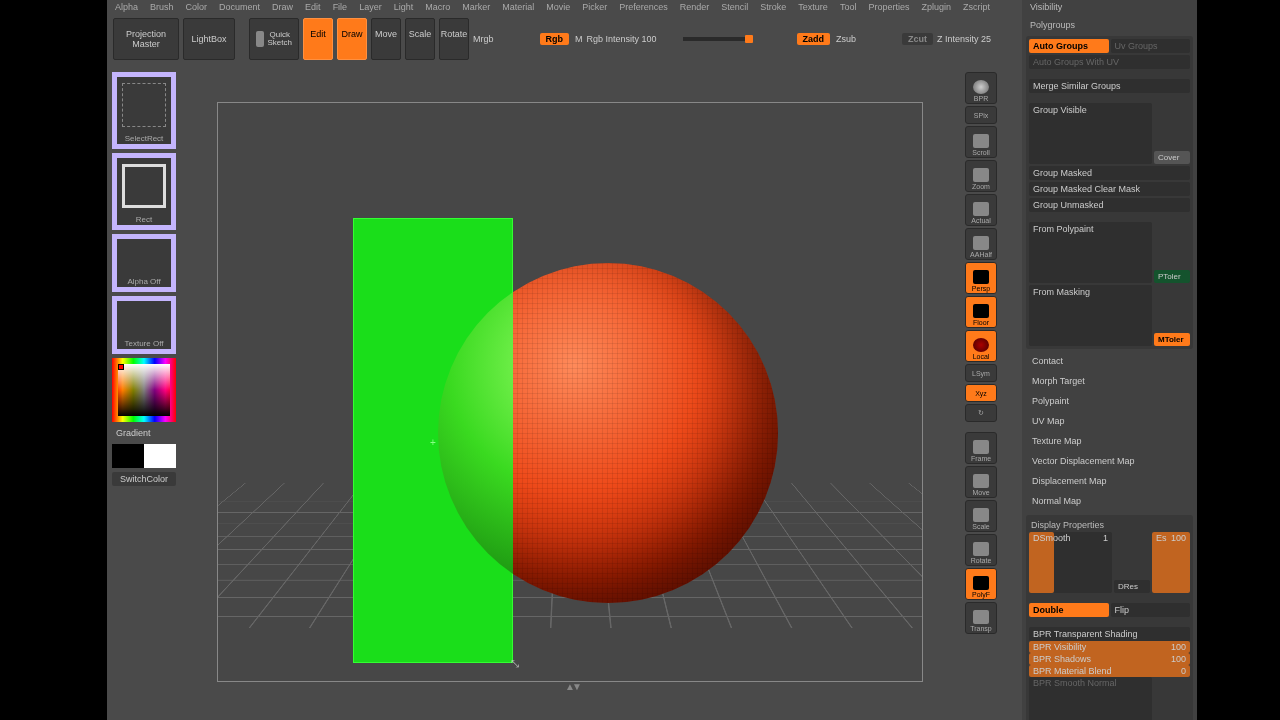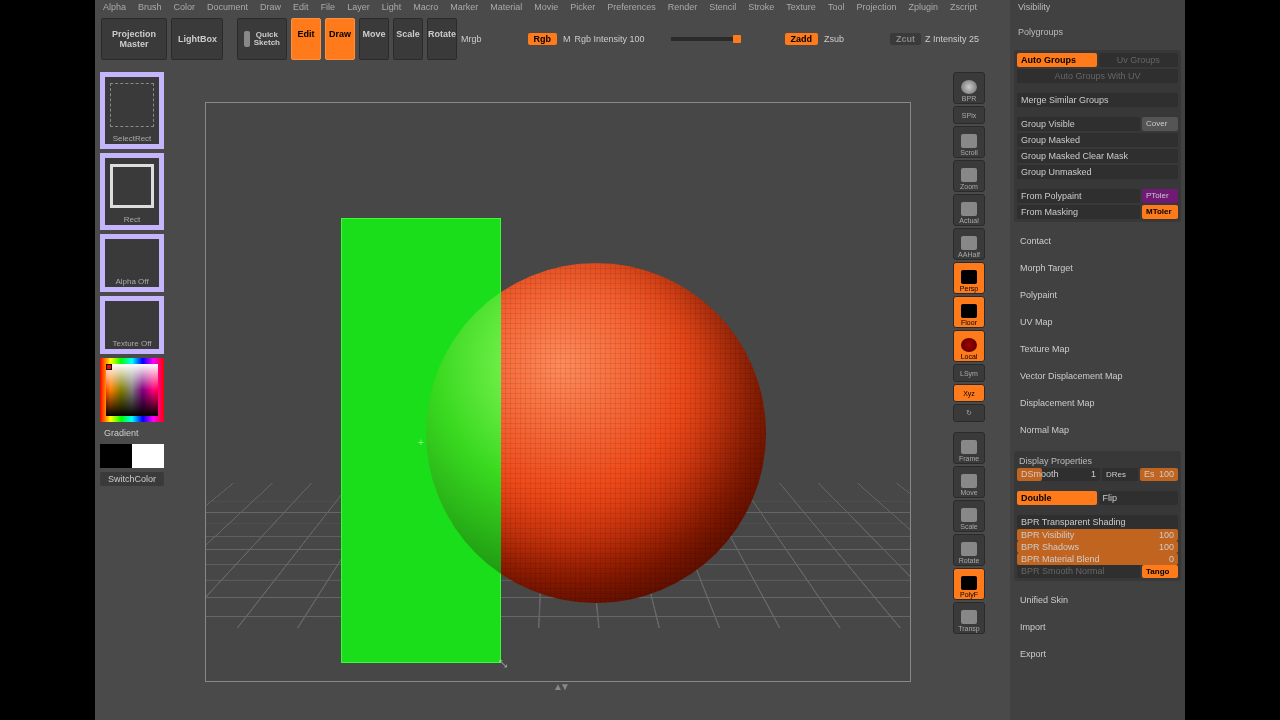--- a/index.html
+++ b/index.html
@@ -1,25 +1,25 @@
 <!DOCTYPE html>
 <html><head>
 <meta charset="utf-8">
 <style>
   * { box-sizing: border-box; margin: 0; padding: 0; font-family: Arial, sans-serif; }
   body { background: #000; width: 1280px; height: 720px; overflow: hidden; position: relative; }
-  .app { position: absolute; left: 95px; top: 0; width: 1090px; height: 720px; background: #4a4a4a; }
+  .app { position: absolute; left: 107px; top: 0; width: 1090px; height: 720px; background: #4a4a4a; }
   
   
   .menubar { display: flex; gap: 12px; padding: 2px 8px; font-size: 9px; color: #aaa; }
   .menubar span { cursor: pointer; }
   
   
   .toolbar { display: flex; align-items: center; gap: 4px; padding: 4px 6px; height: 50px; }
-  .tool-btn { background: #3a3a3a; border: 1px solid #2a2a2a; color: #ccc; font-size: 9px; padding: 20px 6px; text-align: center; border-radius: 2px; font-weight: bold; }
+  .tool-btn { background: #3a3a3a; border: 1px solid #2a2a2a; color: #ccc; font-size: 9px; padding: 20px 6px; text-align: center; border-radius: 2px; }
   .tool-btn.wide { width: 66px; height: 40px; display: flex; flex-direction: column; justify-content: center; }
   .tool-btn.icon { width: 30px; height: 40px; display: flex; flex-direction: column; justify-content: flex-end; align-items: center; gap: 2px; }
   .tool-btn.active { background: #ff7a1a; color: #000; border-color: #ff9040; }
   .tool-btn .ico { width: 16px; height: 16px; background: #888; border-radius: 2px; }
   .slider-group { display: flex; flex-direction: row; font-size: 9px; color: #ccc; gap: 4px; }
   .slider-row { display: flex; align-items: center; gap: 6px; }
   .slider-label { min-width: 90px; }
   .slider-chip { background: #ff7a1a; color: #000; padding: 1px 6px; border-radius: 2px; font-weight: bold; margin-left: 40px; }
   .slider-chip.dim { background: #3a3a3a; color: #888; }
   .slider-track { width: 70px; height: 4px; background: #2a2a2a; position: relative; }
@@ -66,29 +66,29 @@
   
   .right-dock { position: absolute; left: 858px; top: 72px; width: 36px; display: flex; flex-direction: column; gap: 2px; }
   .dock-btn { width: 32px; height: 32px; background: #3a3a3a; border: 1px solid #2a2a2a; display: flex; flex-direction: column; align-items: center; justify-content: flex-end; font-size: 7px; color: #aaa; padding-bottom: 1px; border-radius: 3px; }
   .dock-btn .di { width: 16px; height: 14px; background: #888; border-radius: 2px; margin-bottom: 1px; }
   .dock-btn.active { background: #ff7a1a; color: #000; }
   .dock-btn.active .di { background: #000; }
   .dock-small { width: 32px; height: 18px; background: #3a3a3a; border: 1px solid #2a2a2a; display:flex; align-items:center; justify-content:center; font-size:7px; color:#aaa; border-radius:3px; }
   .dock-small.active { background: #ff7a1a; color:#000; }
   
   
-  .right-panel { position: absolute; left: 915px; top: 0; width: 175px; height: 720px; background: #414141; padding: 0 4px; display: flex; flex-direction: column; gap: 11px; font-size: 9px; color: #ccc; }
+  .right-panel { position: absolute; left: 915px; top: 0; width: 175px; height: 720px; background: #414141; padding: 0 4px; display: flex; flex-direction: column; gap: 4px; font-size: 9px; color: #ccc; }
   .rp-title { padding: 2px 4px; color: #bbb; }
   .rp-section { background: #383838; border-radius: 3px; padding: 3px; display: flex; flex-direction: column; gap: 2px; }
   .rp-btn { background: #2f2f2f; padding: 2px 4px; border-radius: 2px; }
   .rp-btn.active { background: #ff7a1a; color: #000; font-weight: bold; }
-  .rp-btn.dim { color: #666; text-align: center; }
+  .rp-btn.dim { color: #666; }
   .rp-row { display: flex; gap: 2px; }
   .rp-row .rp-btn { flex: 1; }
-  .rp-row .rp-btn.small { flex: 0 0 36px; font-size: 8px; }
+  .rp-row .rp-btn.small { flex: 0 0 36px; font-size: 8px; margin-top: 48px; }
   .rp-item { padding: 3px 6px; }
   .rp-subsection { background: #383838; border-radius: 3px; padding: 3px; margin-top: 2px; }
   .rp-sub-title { color: #bbb; padding: 2px; }
   .rp-slider-line { display:flex; justify-content:space-between; background:#2f2f2f; padding:1px 4px; border-radius:2px; position:relative; }
   .rp-slider-line .bar { position:absolute; left:0; top:0; bottom:0; background:#ff7a1a; opacity:0.7; border-radius:2px; }
   .rp-slider-line span { position:relative; z-index:1; }
   .rp-slider-line.dim span { color:#666; }
 </style>
 </head>
 <body>
@@ -109,21 +109,21 @@
     <span>Marker</span>
     <span>Material</span>
     <span>Movie</span>
     <span>Picker</span>
     <span>Preferences</span>
     <span>Render</span>
     <span>Stencil</span>
     <span>Stroke</span>
     <span>Texture</span>
     <span>Tool</span>
-    <span>Projection</span>
+    <span>Properties</span>
     <span>Zplugin</span>
     <span>Zscript</span>
   </div>
 
   <div class="toolbar">
     <div class="tool-btn wide">Projection Master</div>
     <div class="tool-btn wide" style="width:52px">LightBox</div>
     <div style="width:6px"></div>
     <div class="tool-btn icon" style="width:50px;flex-direction:row;gap:4px;align-items:center;justify-content:center">
       <div class="ico"></div>
@@ -307,21 +307,21 @@
       <div class="rp-row">
         <div class="rp-btn">Group Visible</div>
         <div class="rp-btn small" style="background:#555">Cover</div>
       </div>
       <div class="rp-btn">Group Masked</div>
       <div class="rp-btn">Group Masked Clear Mask</div>
       <div class="rp-btn">Group Unmasked</div>
       <div style="height:6px"></div>
       <div class="rp-row">
         <div class="rp-btn">From Polypaint</div>
-        <div class="rp-btn small" style="background:#701a75">PToler</div>
+        <div class="rp-btn small" style="background:#14532d">PToler</div>
       </div>
       <div class="rp-row">
         <div class="rp-btn">From Masking</div>
         <div class="rp-btn small active">MToler</div>
       </div>
     </div>
     <div class="rp-item">Contact</div>
     <div class="rp-item">Morph Target</div>
     <div class="rp-item">Polypaint</div>
     <div class="rp-item">UV Map</div>

